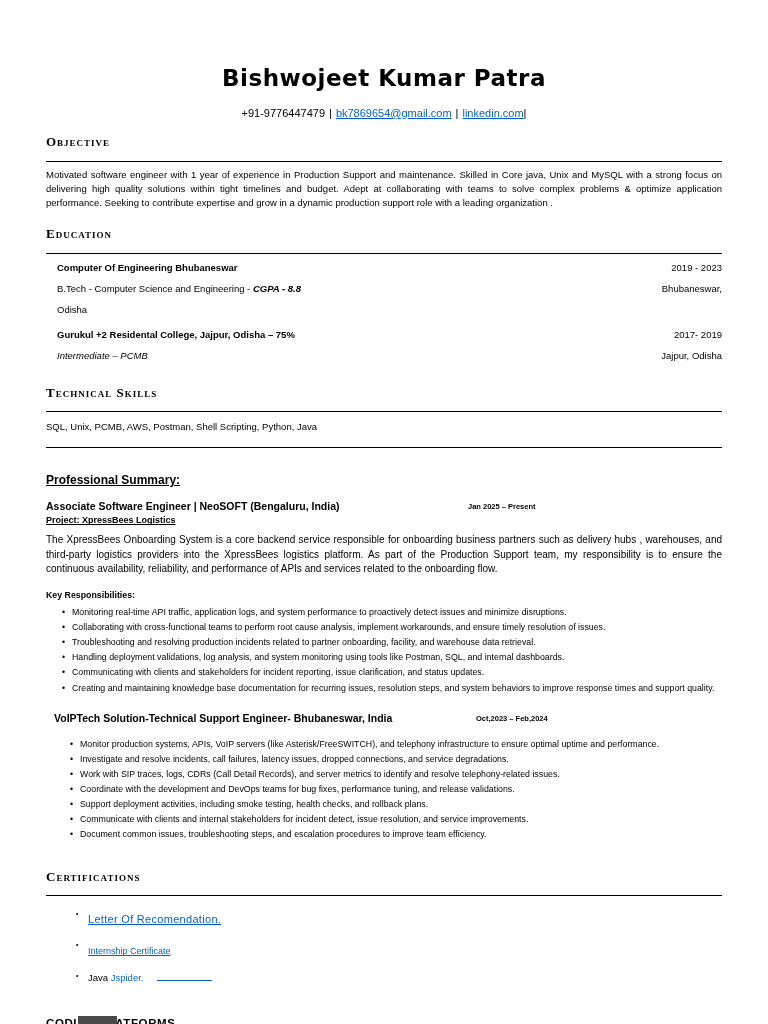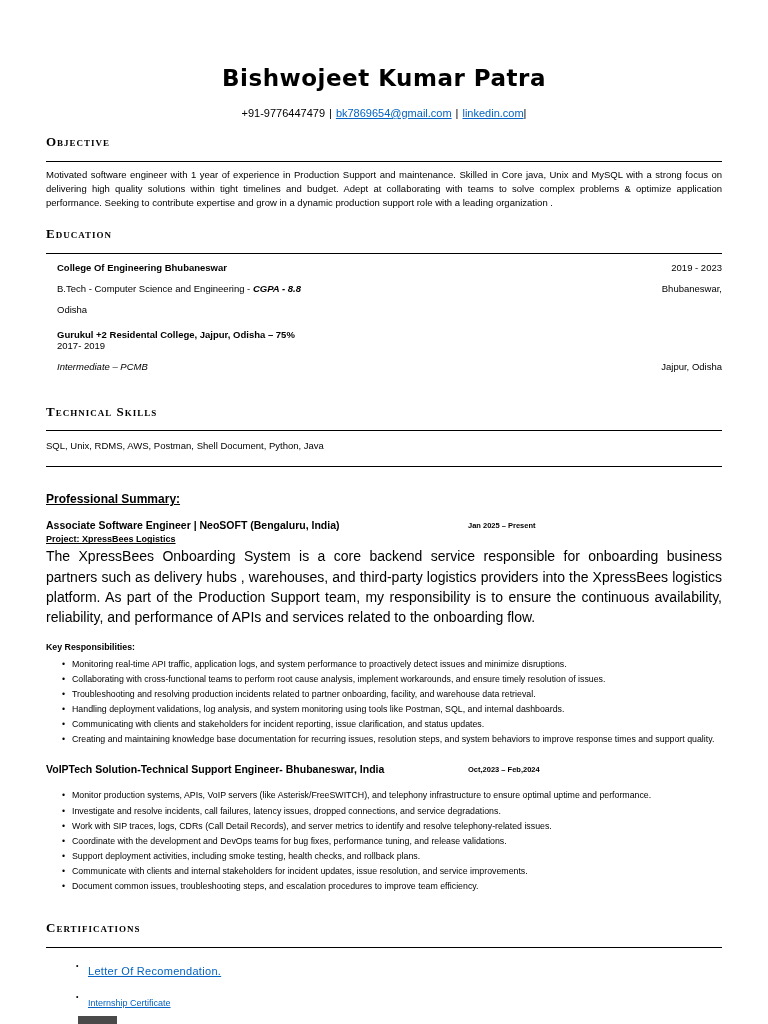--- a/index.html
+++ b/index.html
@@ -19,47 +19,47 @@
 
   
   .sec-h { font-size:13px; font-weight:bold; font-variant:small-caps;
            letter-spacing:1px; font-family:"Liberation Serif", serif; }
   .sec-h.caps { font-variant:normal; font-size:11.5px; letter-spacing:.6px;
                 font-family:"Liberation Sans", sans-serif; }
   .rule { border-bottom:1.3px solid #000; margin-top:2px; }
 
   .m-obj   { margin-top:15px; }
   .m-edu   { margin-top:15px; }
-  .m-skill { margin-top:32px; }
+  .m-skill { margin-top:24px; }
   .m-cert  { margin-top:26px; }
   .m-code  { margin-top:34px; }
 
   .body-text { font-size:9.5px; line-height:1.52; margin-top:6px; text-align:justify; }
 
   
   .edu { margin-top:8px; padding-left:11px; font-size:9.5px; }
   .edu-row { display:flex; justify-content:space-between; align-items:baseline; }
   .edu-row + .edu-row { margin-top:10px; }
-  .edu-row.gap { margin-top:14px;flex-direction:column; }
+  .edu-row.gap { margin-top:14px; }
   .edu-inst { font-weight:bold; }
   .edu-date, .edu-loc { font-size:9.5px; white-space:nowrap; }
   .bi { font-weight:bold; font-style:italic; }
   .it { font-style:italic; }
 
   .skills-line { font-size:9.5px; margin-top:9px; }
   .rule.standalone { margin-top:15px; }
 
   
   .ps-h { font-size:12px; font-weight:bold; text-decoration:underline; margin-top:25px; }
   .job { position:relative; margin-top:13px; }
-  .job.second { margin-top:16px; }
+  .job.second { margin-top:16px;margin-left:8px; }
   .job-title { font-size:10.5px; font-weight:bold; }
   .job-dates { position:absolute; left:422px; top:2px; font-size:7.5px; font-weight:bold; white-space:nowrap; }
   .project { font-size:9px; font-weight:bold; text-decoration:underline; margin-top:3px; }
-  .job-desc { font-size:14px; line-height:1.45; margin-top:2px; text-align:justify; }
+  .job-desc { font-size:10px; line-height:1.45; margin-top:8px; text-align:justify; }
   .key-resp { font-size:8.8px; font-weight:bold; margin-top:13px; }
 
   ul.bullets { list-style:none; margin:5px 0 0 0; padding:0; }
   ul.bullets li { position:relative; font-size:8.8px; line-height:1.72; padding-left:26px; }
   ul.bullets li::before { content:"•"; position:absolute; left:16px; top:0; }
   ul.bullets.mt { margin-top:13px; }
 
   
   ul.cert-list { list-style:none; margin:9px 0 0 0; padding:0; }
   ul.cert-list li { position:relative; padding-left:42px; margin-top:13px; }
@@ -88,21 +88,21 @@
       <h2 class="sec-h m-obj">Objective</h2>
       <div class="rule"></div>
       <p class="body-text">Motivated software engineer with 1 year of experience in Production Support and maintenance. Skilled in Core java, Unix and MySQL with a strong focus on delivering high quality solutions within tight timelines and budget. Adept at collaborating with teams to solve complex problems &amp; optimize application performance. Seeking to contribute expertise and grow in a dynamic production support role with a leading organization .</p>
     </section>
 
     <section>
       <h2 class="sec-h m-edu">Education</h2>
       <div class="rule"></div>
       <div class="edu">
         <div class="edu-row">
-          <span class="edu-inst">College Of Engineering Bhubaneswar</span>
+          <span class="edu-inst">Computer Of Engineering Bhubaneswar</span>
           <span class="edu-date">2019 - 2023</span>
         </div>
         <div class="edu-row">
           <span class="edu-degree"><span>B.Tech - Computer Science and Engineering - </span><span class="bi">CGPA - 8.8</span></span>
           <span class="edu-loc">Bhubaneswar,</span>
         </div>
         <div class="edu-row">
           <span>Odisha</span>
         </div>
         <div class="edu-row gap">
@@ -112,21 +112,21 @@
         <div class="edu-row">
           <span class="it">Intermediate – PCMB</span>
           <span class="edu-loc">Jajpur, Odisha</span>
         </div>
       </div>
     </section>
 
     <section>
       <h2 class="sec-h m-skill">Technical Skills</h2>
       <div class="rule"></div>
-      <p class="skills-line">SQL, Unix, RDMS, AWS, Postman, Shell Document, Python, Java</p>
+      <p class="skills-line">SQL, Unix, PCMB, AWS, Postman, Shell Scripting, Python, Java</p>
       <div class="rule standalone"></div>
     </section>
 
     <section>
       <h2 class="ps-h">Professional Summary:</h2>
 
       <div class="job">
         <div class="job-title">Associate Software Engineer | NeoSOFT (Bengaluru, India)</div>
         <div class="job-dates">Jan 2025 – Present</div>
         <div class="project">Project: XpressBees Logistics</div>
@@ -144,21 +144,21 @@
 
       <div class="job second">
         <div class="job-title">VoIPTech Solution-Technical Support Engineer- Bhubaneswar, India</div>
         <div class="job-dates">Oct,2023 – Feb,2024</div>
         <ul class="bullets mt">
           <li>Monitor production systems, APIs, VoIP servers (like Asterisk/FreeSWITCH), and telephony infrastructure to ensure optimal uptime and performance.</li>
           <li>Investigate and resolve incidents, call failures, latency issues, dropped connections, and service degradations.</li>
           <li>Work with SIP traces, logs, CDRs (Call Detail Records), and server metrics to identify and resolve telephony-related issues.</li>
           <li>Coordinate with the development and DevOps teams for bug fixes, performance tuning, and release validations.</li>
           <li>Support deployment activities, including smoke testing, health checks, and rollback plans.</li>
-          <li>Communicate with clients and internal stakeholders for incident updates, issue resolution, and service improvements.</li>
+          <li>Communicate with clients and internal stakeholders for incident detect, issue resolution, and service improvements.</li>
           <li>Document common issues, troubleshooting steps, and escalation procedures to improve team efficiency.</li>
         </ul>
       </div>
     </section>
 
     <section>
       <h2 class="sec-h m-cert">Certifications</h2>
       <div class="rule"></div>
       <ul class="cert-list">
         <li>

